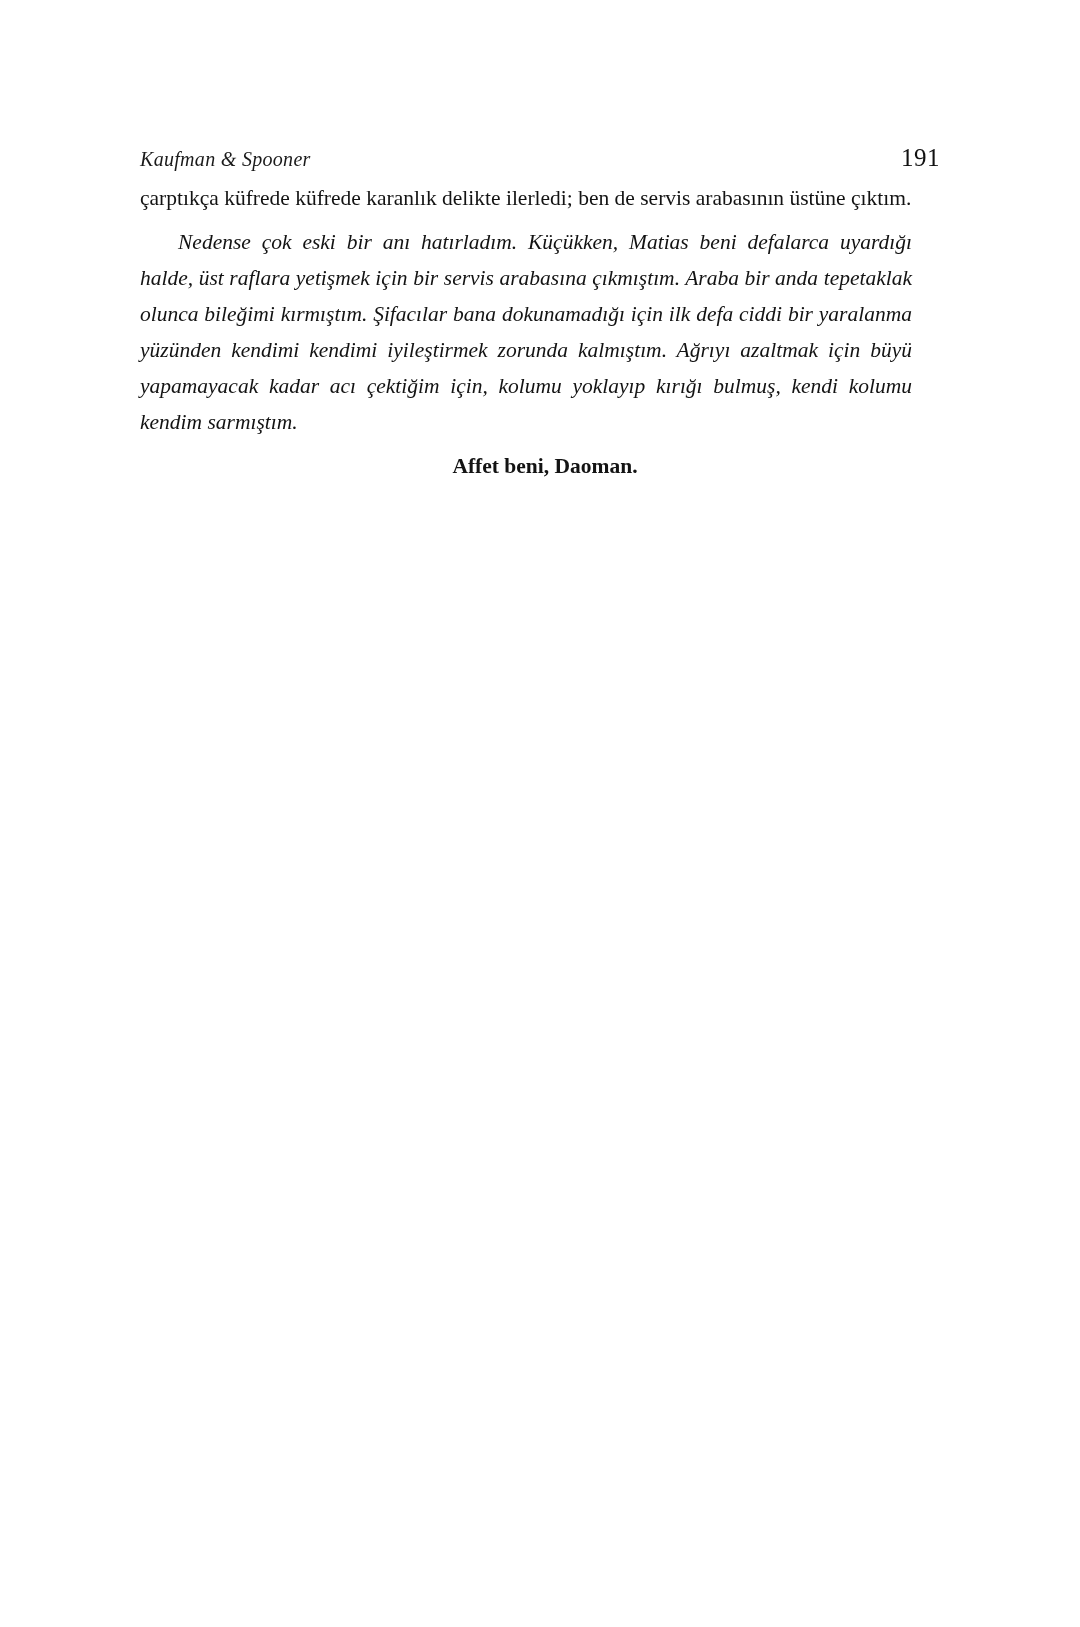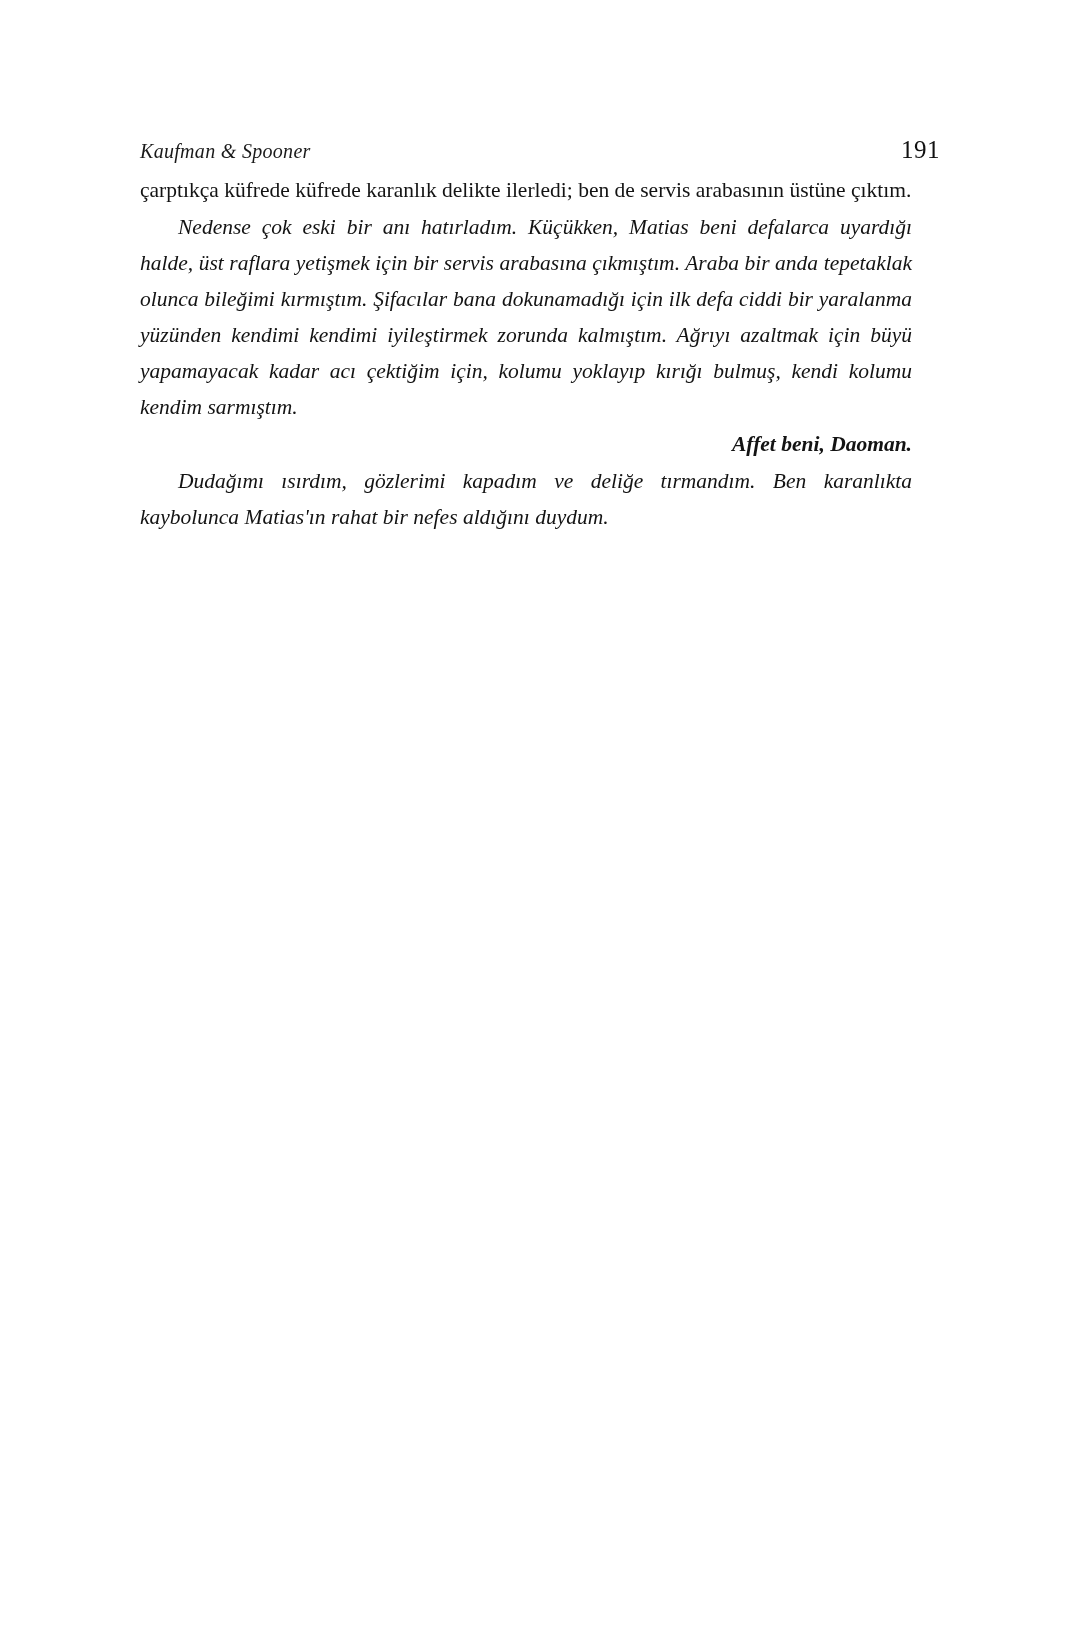--- a/index.html
+++ b/index.html
@@ -15,21 +15,21 @@
   }
   .page {
     position: relative;
     width: 1080px;
     height: 1627px;
     box-sizing: border-box;
     padding: 0;
   }
   .running-head {
     position: absolute;
-    top: 96px;
+    top: 104px;
     left: 140px;
     width: 800px;
     display: flex;
     align-items: baseline;
     justify-content: space-between;
   }
   .running-head .title {
     font-style: italic;
     font-size: 20px;
     letter-spacing: 0.3px;
@@ -41,52 +41,50 @@
     letter-spacing: 0.5px;
     margin-top: 40px;
   }
   .body-text {
     position: absolute;
     top: 172px;
     left: 140px;
     width: 772px;
   }
   .body-text p {
-    margin: 0 0 1px 0;
+    margin: 8px 0 1px 0;
     font-size: 21.5px;
     line-height: 36px;
     text-align: justify;
     text-justify: inter-word;
     color: #131313;
     hyphens: manual;
   }
   .body-text p.indent {
     text-indent: 38px;
     font-style: italic;
   }
   .body-text p.italic {
-    font-style: italic;
     font-weight: 600;
     text-indent: 38px;
-    text-align: right;
+    text-align: center;
   }
   .body-text p.tight {
     text-align: left;
   }
 </style>
 </head>
 <body>
 
 <div class="page">
 
   <div class="running-head">
     <span class="title">Kaufman &amp; Spooner</span>
     <span class="folio">191</span>
   </div>
 
   <div class="body-text">
     <p class="tight">çarptıkça küfrede küfrede karanlık delikte ilerledi; ben de servis arabasının üstüne çıktım.</p>
     <p class="indent">Nedense çok eski bir anı hatırladım. Küçükken, Matias beni defalarca uyardığı halde, üst raflara yetişmek için bir servis arabasına çıkmıştım. Araba bir anda tepetaklak olunca bileğimi kırmıştım. Şifacılar bana dokunamadığı için ilk defa ciddi bir yaralanma yüzünden kendimi kendimi iyileştirmek zorunda kalmıştım. Ağrıyı azaltmak için büyü yapamayacak kadar acı çektiğim için, kolumu yoklayıp kırığı bulmuş, kendi kolumu kendim sarmıştım.</p>
     <p class="italic">Affet beni, Daoman.</p>
-    <p class="indent">Dudağımı ısırdım, gözlerimi kapadım ve deliğe tırmandım. Ben karanlıkta kaybolunca Matias'ın rahat bir nefes aldığını duydum.</p>
   </div>
 
 </div>
 
 </body></html>

